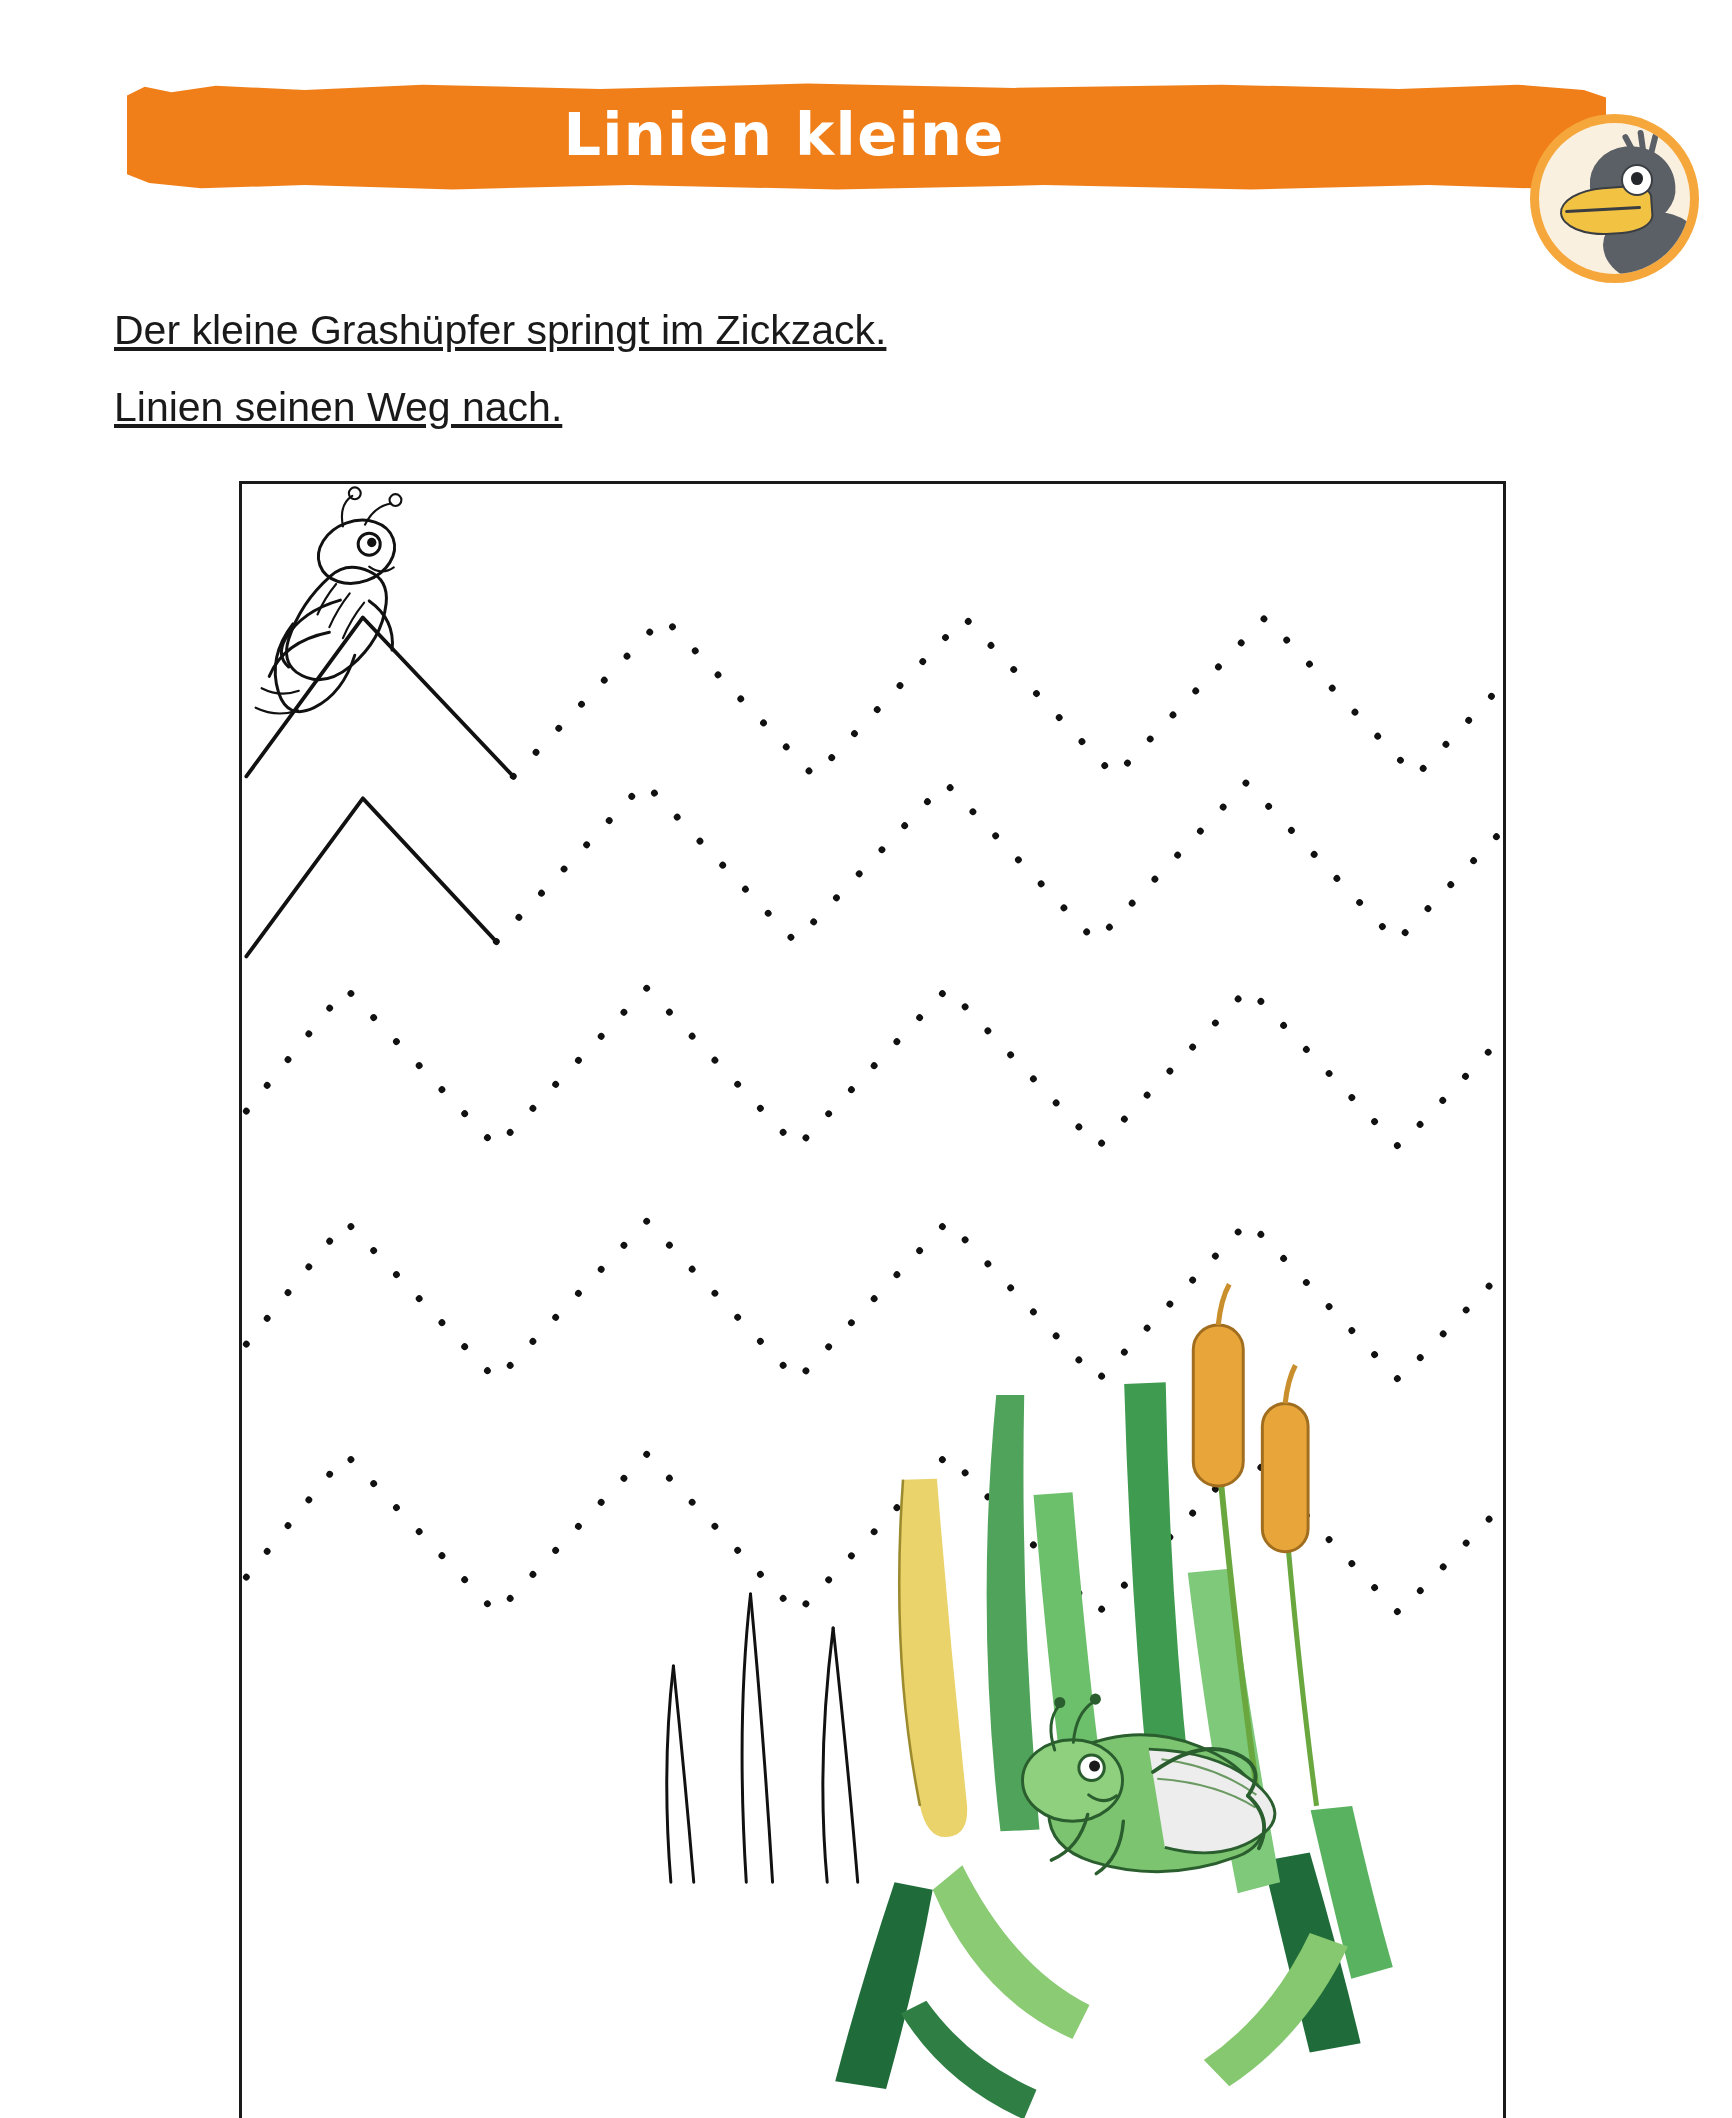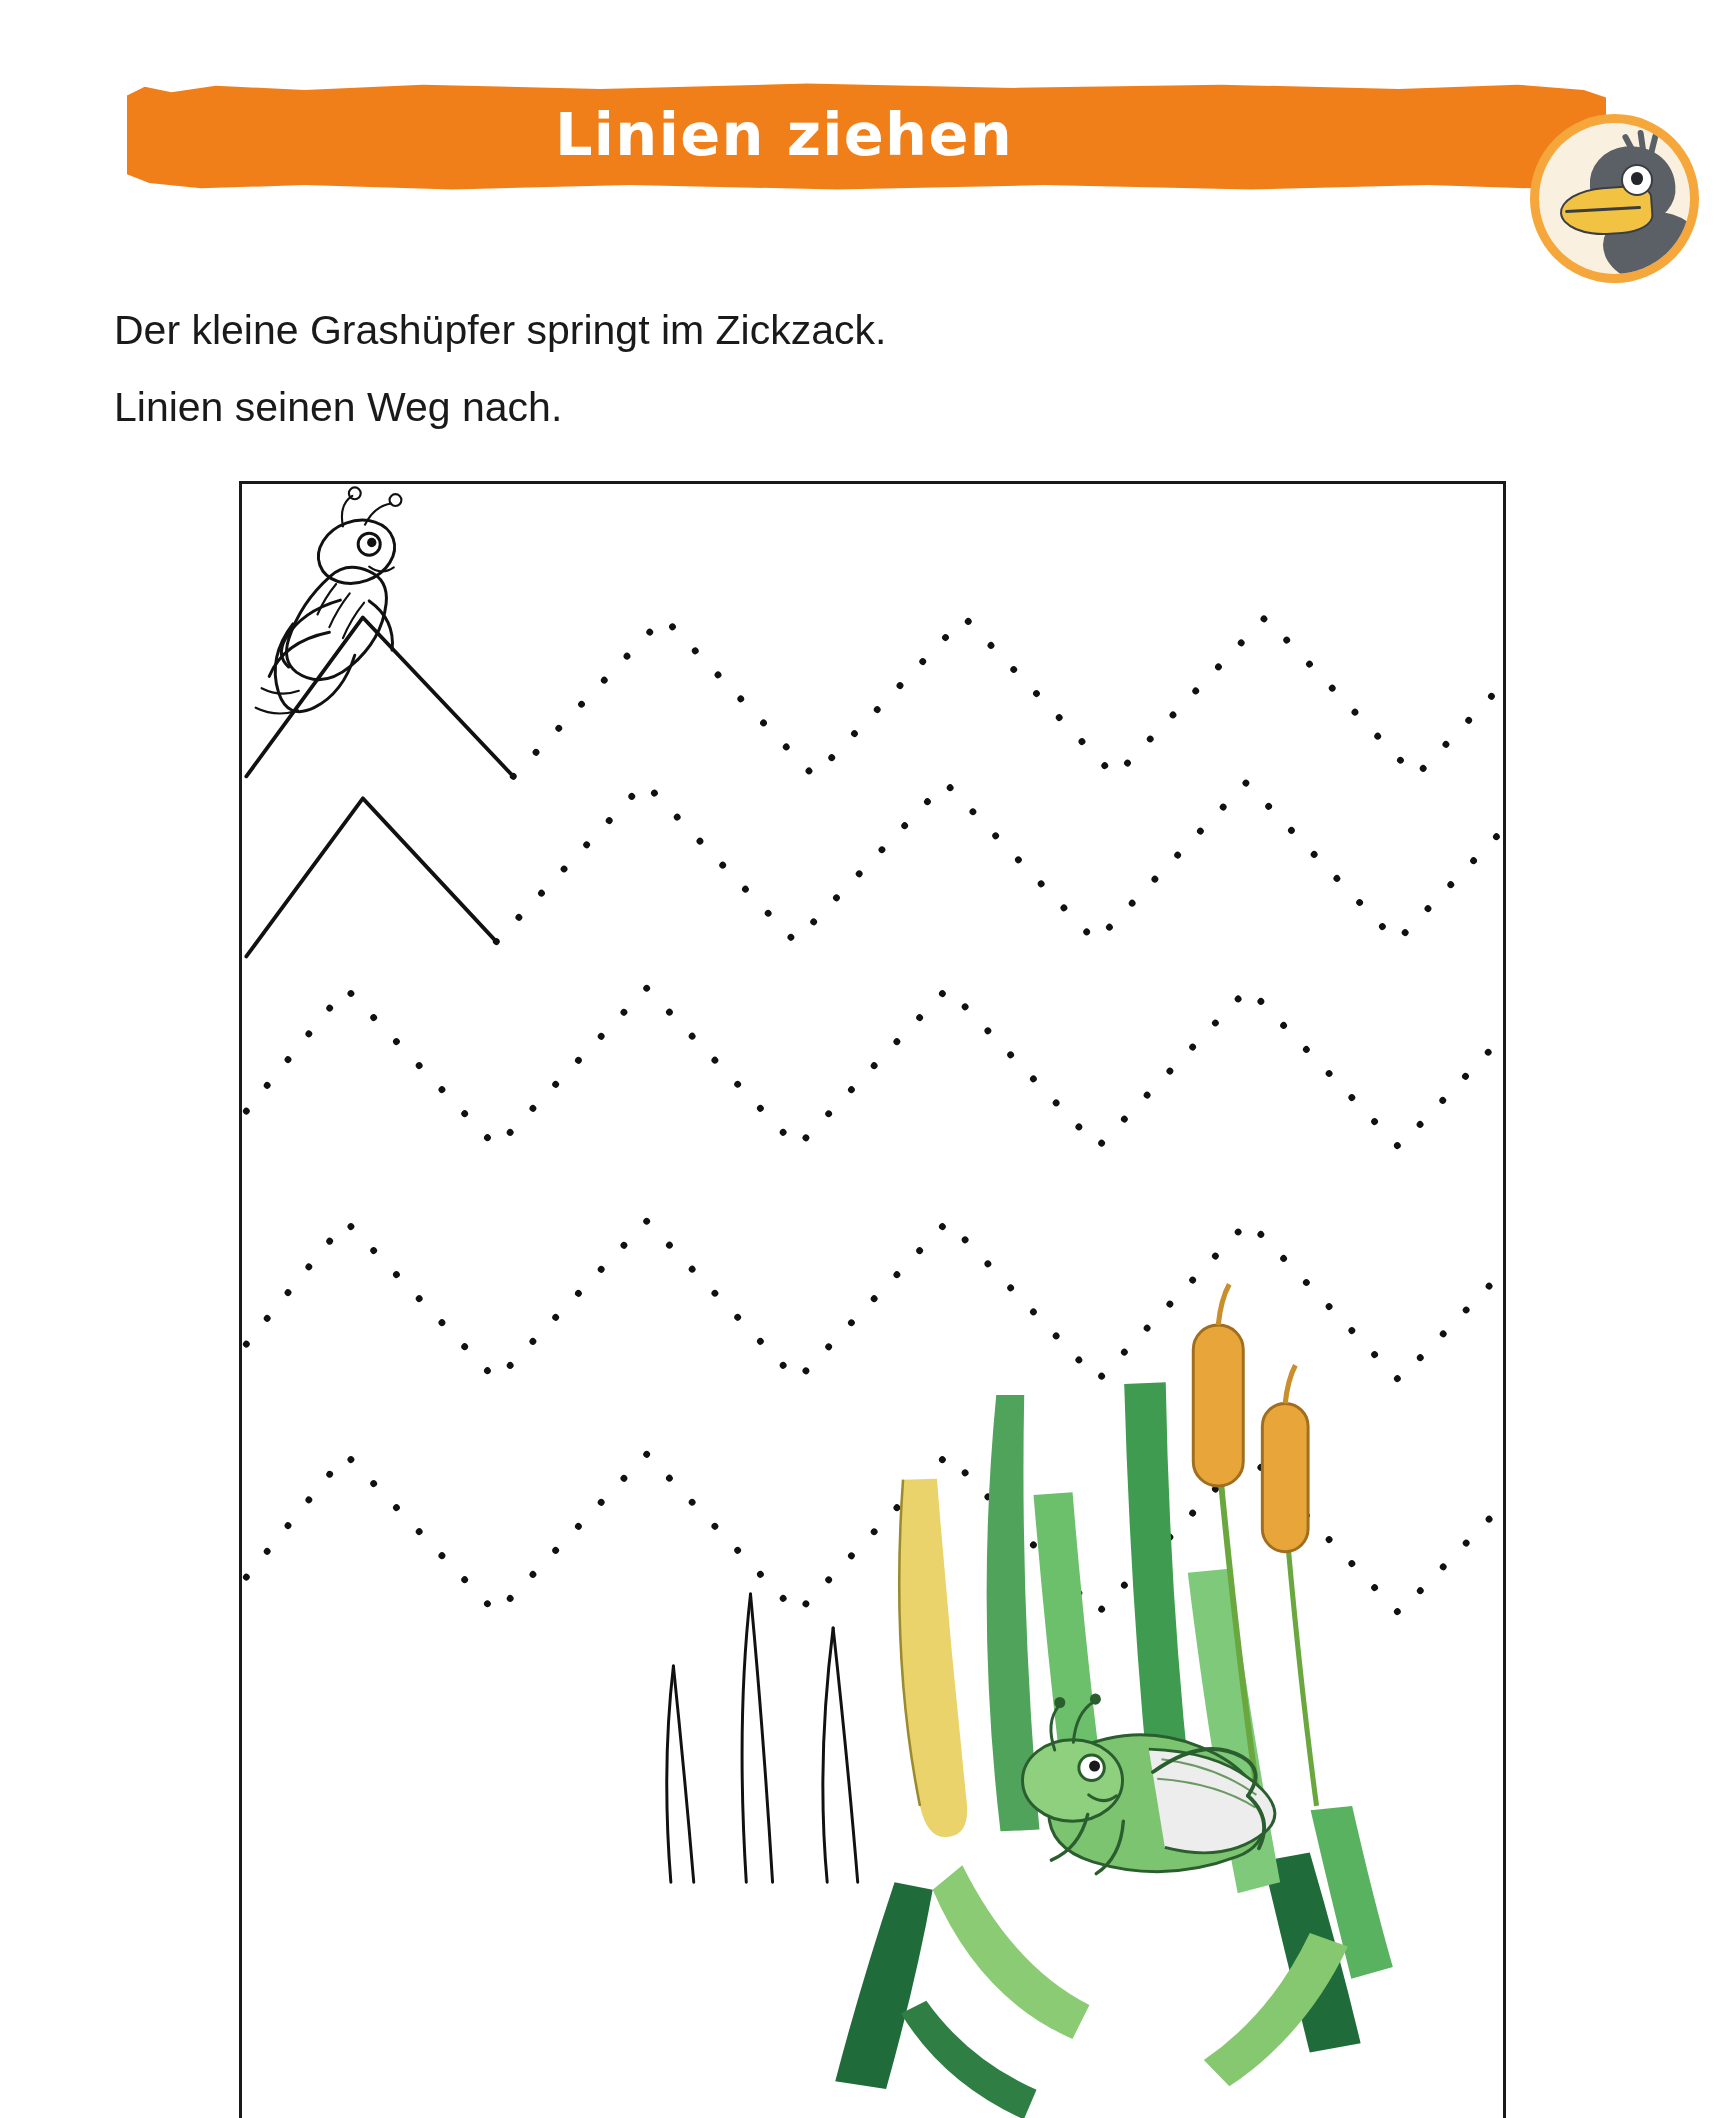--- a/index.html
+++ b/index.html
@@ -146,20 +146,21 @@
   
   .instructions {
     position: absolute;
     left: 114px;
     top: 292px;
     width: 1356px;
     color: #1A1A1A;
     font-size: 41px;
     line-height: 77px;
     font-family: "Liberation Sans", sans-serif;
+    text-decoration: underline;
   }
 
   
   .frame {
     position: absolute;
     left: 239px;
     top: 481px;
     width: 1267px;
     height: 1771px;
     border: 3.8px solid #1A1A1A;
@@ -171,21 +172,21 @@
     position: absolute;
     left: 0;
     top: 0;
   }
 </style>
 </head>
 <body>
 
 <div class="header">
   <div class="banner-brush"></div>
-  <div class="banner-title">Linien ziehen</div>
+  <div class="banner-title">Linien kleine</div>
 
   <div class="mascot">
     <div class="mascot-inner">
       <div class="bird-tuft t1"></div>
       <div class="bird-tuft t2"></div>
       <div class="bird-tuft t3"></div>
       <div class="bird-body"></div>
       <div class="bird-head"></div>
       <div class="bird-beak"></div>
       <div class="bird-beak-line"></div>

